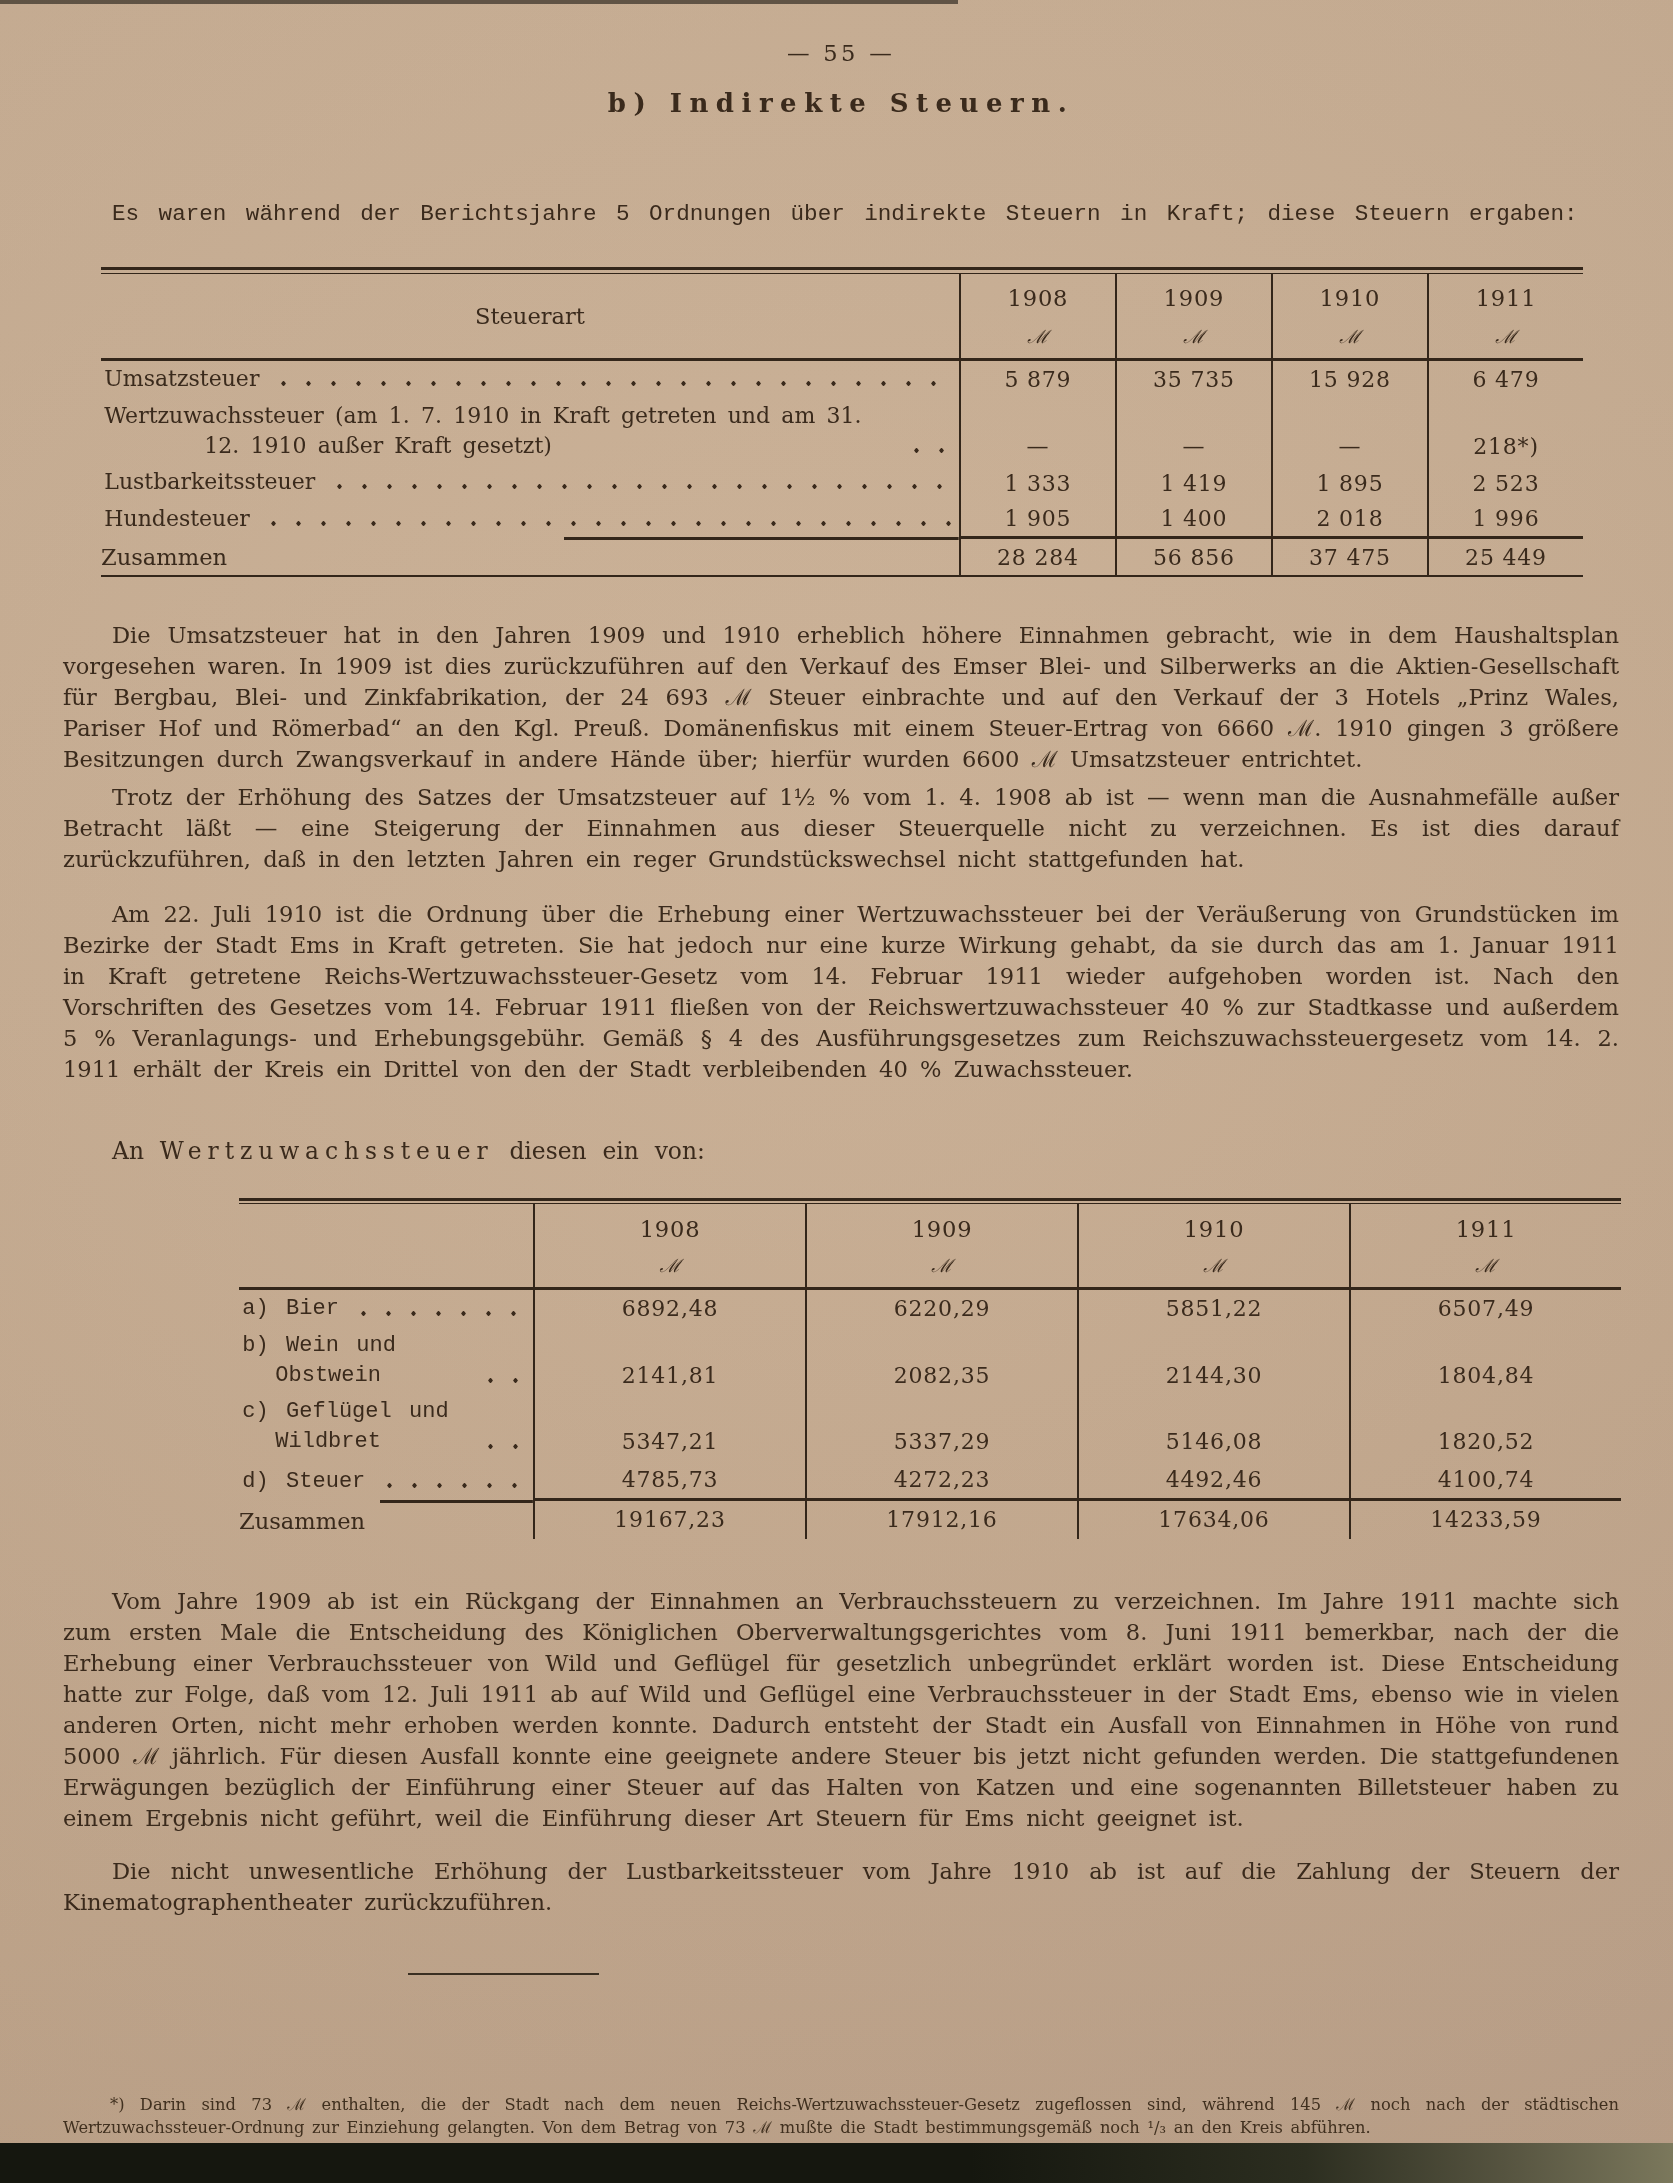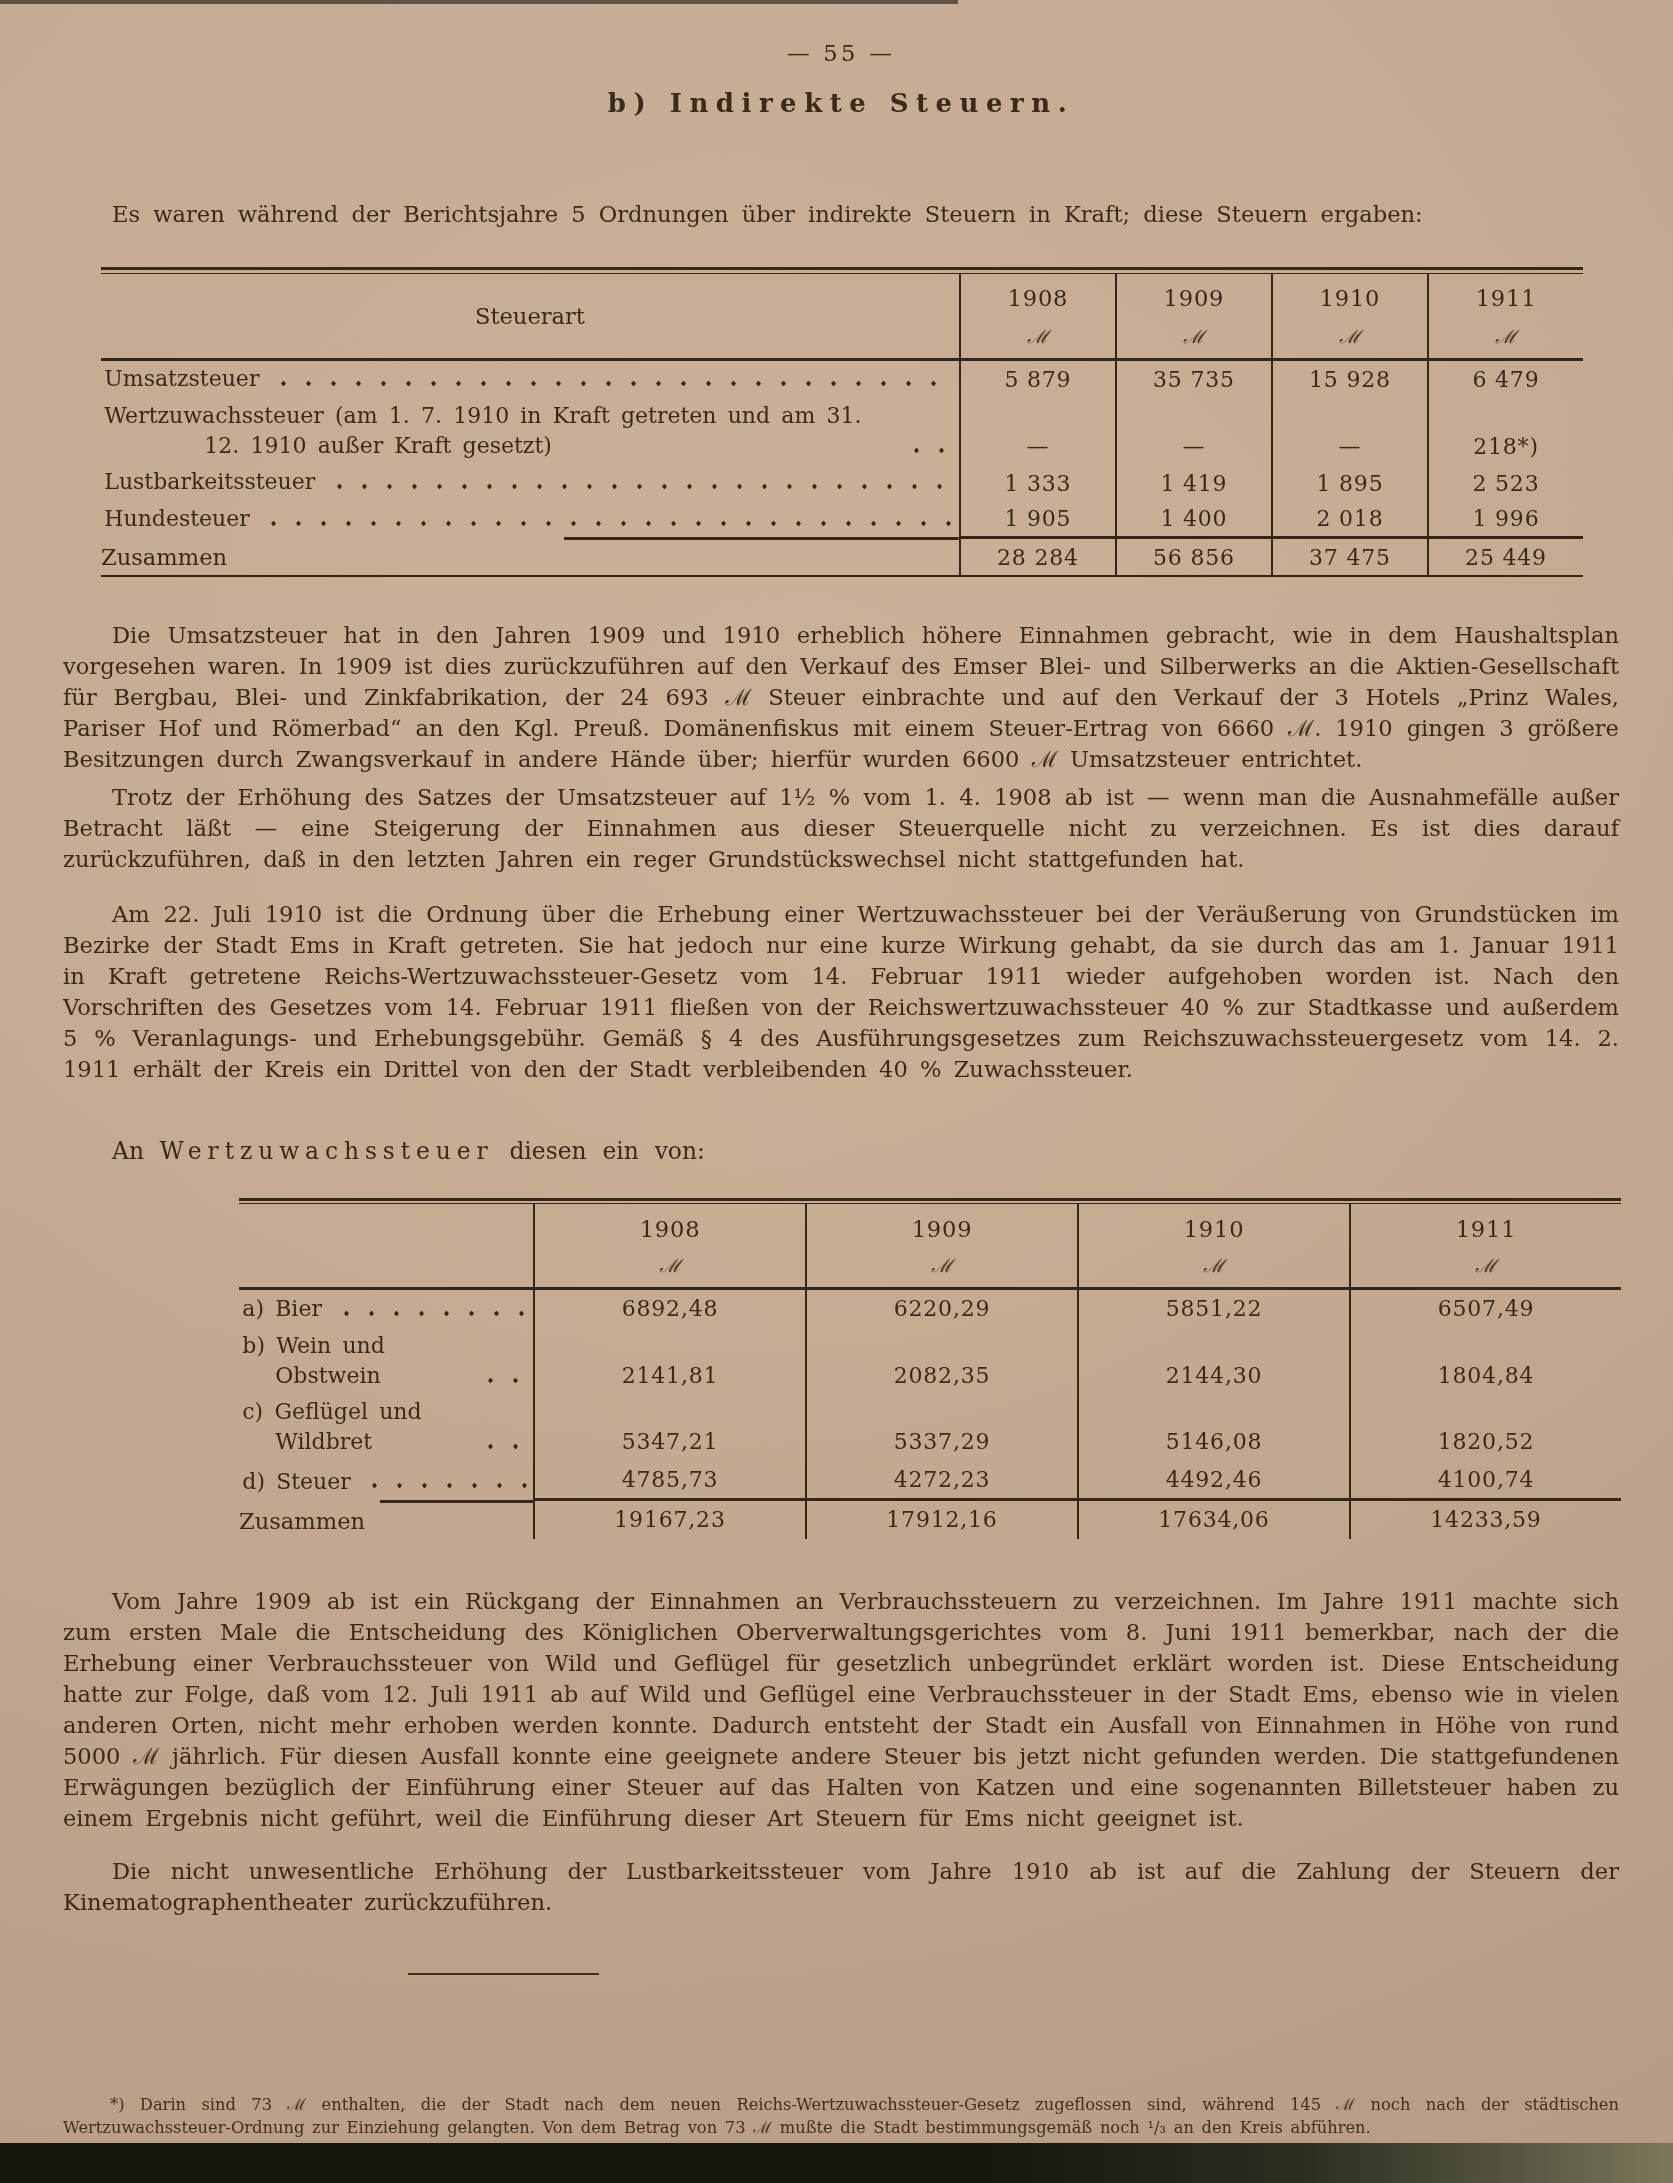--- a/index.html
+++ b/index.html
@@ -12,21 +12,21 @@
     color:#3a2a1c;
   }
   .page{position:absolute;left:63px;top:0;width:1556px;}
   .scan-top-edge{position:absolute;left:0;top:0;width:958px;height:4.2px;background:#3d362b;opacity:.75;}
   .scan-bottom-band{
     position:absolute;left:0;bottom:0;width:1673px;height:40px;
     background:linear-gradient(to right,#15170f 0%,#15170f 58%,#2c2e20 78%,#565440 90%,#7b785c 100%);
   }
   .pagenum{margin-top:40px;text-align:center;font-size:22.6px;letter-spacing:3.3px;}
   .heading{margin-top:22px;text-align:center;font-size:26px;letter-spacing:7.5px;font-weight:bold;}
-  .intro{margin-top:80px;font-size:22.6px;line-height:32px;text-indent:49px;word-spacing:5.9px;}
+  .intro{margin-top:80px;font-size:22.6px;line-height:32px;text-indent:49px;word-spacing:5.9px;font-family:Liberation Mono, monospace;}
   p.bodytext{font-size:22.6px;line-height:31px;text-indent:49px;word-spacing:5px;text-align:justify;margin:0;}
 
   
   .t1wrap{margin-top:37px;margin-left:38px;width:1482px;border-top:3.3px solid #33261a;}
   table{border-collapse:collapse;table-layout:fixed;width:100%;}
   .t1wrap table{margin-top:2.5px;border-top:1.7px solid #33261a;}
   td{padding:0;vertical-align:bottom;}
   .t1wrap td.lblcol{width:58.2%;}
   .t1wrap td.yr{width:10.45%;border-left:2.1px solid #33261a;text-align:center;}
   thead td{vertical-align:middle;border-bottom:3.3px solid #33261a;}
@@ -47,21 +47,21 @@
   .totlbl{font-size:22.6px;padding:6.7px 11.7px 5px 0;word-spacing:3.3px;}
   .t1bottom{border-top:2.5px solid #33261a;margin-top:0;}
 
   
   .subhead{margin-top:52px;margin-left:49px;font-size:23.4px;word-spacing:8.4px;}
   .subhead .sperr{letter-spacing:5.9px;}
   .t2wrap{margin-top:33px;margin-left:176px;width:1382px;border-top:3.3px solid #33261a;}
   .t2wrap table{margin-top:2.5px;border-top:1.7px solid #33261a;}
   .t2wrap td.lblcol{width:21.4%;}
   .t2wrap td.yr{width:19.65%;border-left:2.1px solid #33261a;text-align:center;}
-  .t2wrap .lbl{padding-left:33px;text-indent:-33px;font-size:22px;}
+  .t2wrap .lbl{padding-left:33px;text-indent:-33px;font-size:22px;font-family:Liberation Mono, monospace;}
   .t2wrap td.val{font-size:22px;padding:5.9px 0 6.7px 0;}
   .t2wrap .yrhead .cur{margin-top:10px;}
   .t2wrap .totline td.lblcol{background-size:52% 3.3px;}
 
   .divider{margin:0;margin-top:55px;margin-left:345px;width:191px;border:none;border-top:2.1px solid #3a2f22;}
   .footnote{margin-top:119px;font-size:16.3px;line-height:22.6px;text-indent:47px;word-spacing:2.5px;text-align:justify;color:#42something}
   .footnote{color:#40301f;}
 </style>
 </head>
 <body>

